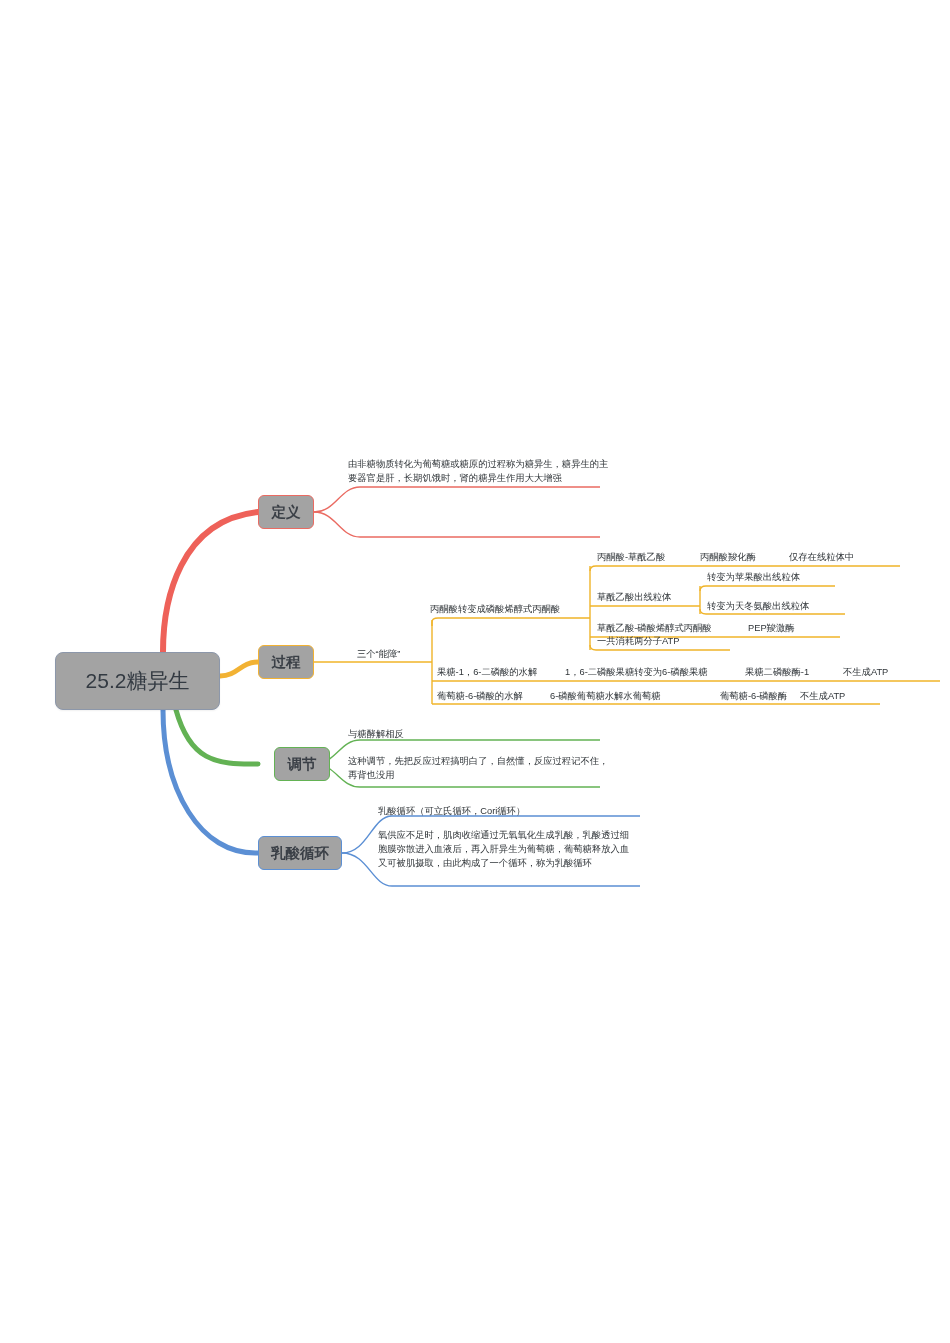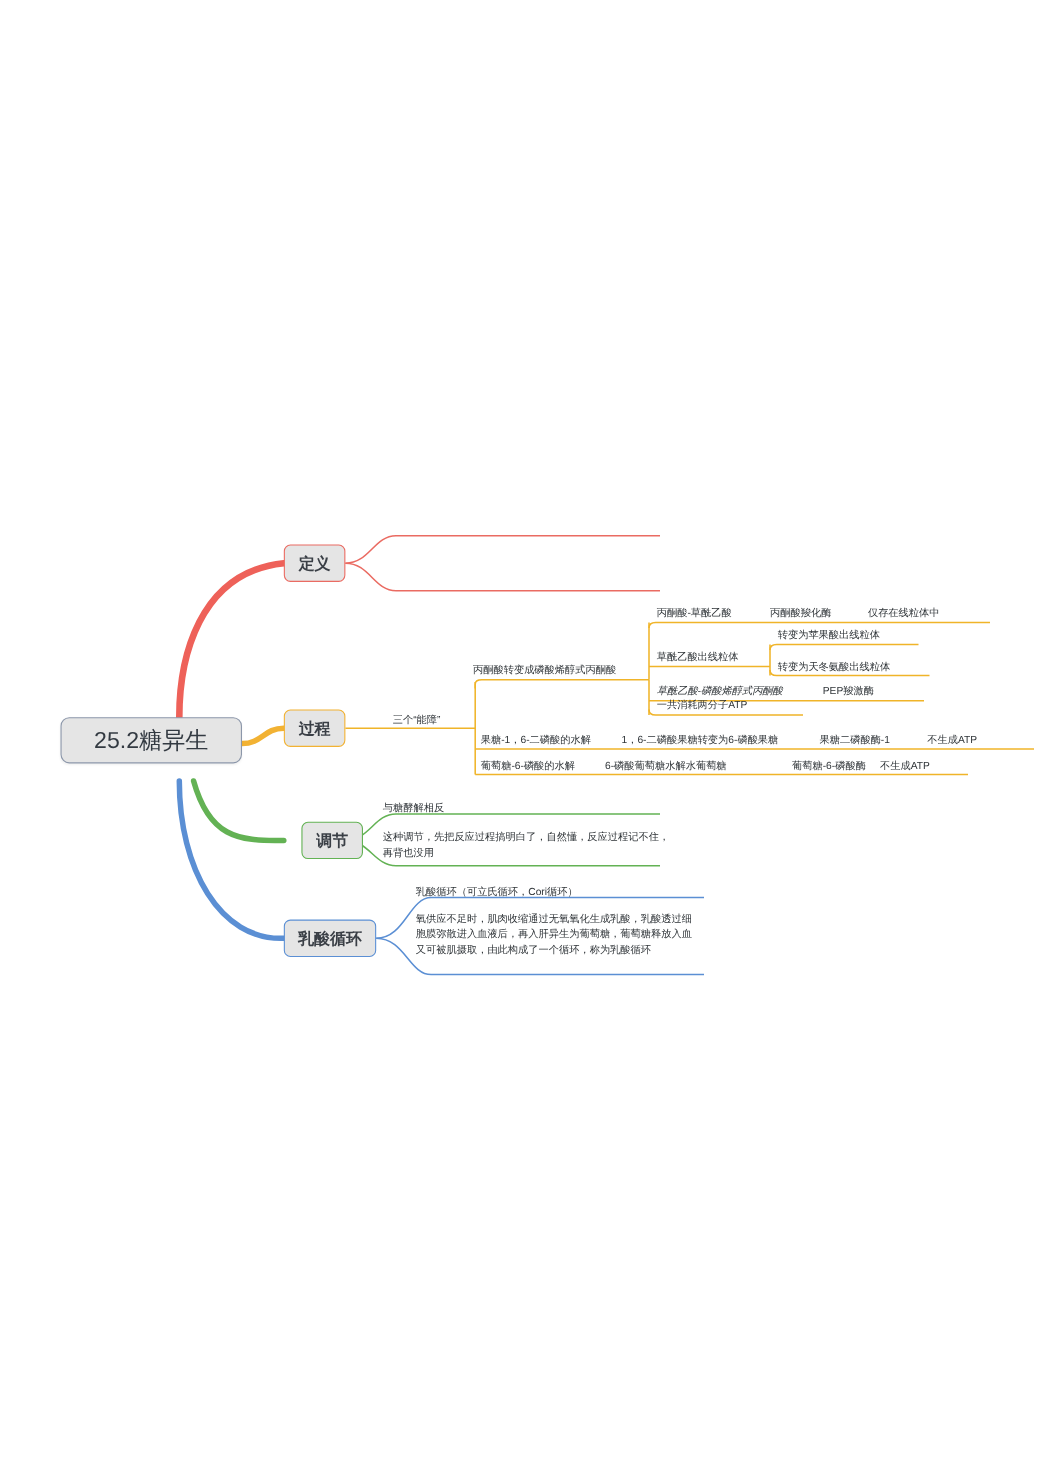--- a/index.html
+++ b/index.html
@@ -32,30 +32,30 @@
     pointer-events: none;
   }
 
   
   .node {
     position: absolute;
     box-sizing: border-box;
     display: flex;
     align-items: center;
     justify-content: center;
-    background: #e5e5e5;
+    background: #a3a3a3;
     border-radius: 6px;
     white-space: nowrap;
   }
 
   .root-node {
     left: 55px;
     top: 652px;
     width: 165px;
-    height: 42px;
+    height: 58px;
     border: 1.6px solid #8C97AA;
     border-radius: 8px;
     font-size: 21px;
     color: #333a42;
     letter-spacing: 0px;
     box-shadow: 0 1px 2px rgba(0,0,0,0.06);
   }
 
   .branch-node {
     height: 34px;
@@ -158,34 +158,35 @@
     </div>
 
     <div class="node branch-node n-reg">
       <span>调节</span>
     </div>
 
     <div class="node branch-node n-lac">
       <span>乳酸循环</span>
     </div>
 
+    <div class="leaf narrow" style="left:348px; top:458px;">由非糖物质转化为葡萄糖或糖原的过程称为糖异生，糖异生的主要器官是肝，长期饥饿时，肾的糖异生作用大大增强</div>
 
     <div class="plabel" style="left:357px; top:648px;">三个“能障”</div>
 
     <div class="plabel" style="left:430px; top:603px;">丙酮酸转变成磷酸烯醇式丙酮酸</div>
 
     <div class="plabel" style="left:597px; top:551px;">丙酮酸-草酰乙酸</div>
     <div class="plabel" style="left:700px; top:551px;">丙酮酸羧化酶</div>
     <div class="plabel" style="left:789px; top:551px;">仅存在线粒体中</div>
 
     <div class="plabel" style="left:597px; top:591px;">草酰乙酸出线粒体</div>
     <div class="plabel" style="left:707px; top:571px;">转变为苹果酸出线粒体</div>
     <div class="plabel" style="left:707px; top:600px;">转变为天冬氨酸出线粒体</div>
 
-    <div class="plabel" style="left:597px; top:622px;font-style:italic;">草酰乙酸-磷酸烯醇式丙酮酸</div>
+    <div class="plabel" style="left:597px; top:622px;">草酰乙酸-磷酸烯醇式丙酮酸</div>
     <div class="plabel" style="left:748px; top:622px;">PEP羧激酶</div>
 
     <div class="plabel" style="left:597px; top:635px;">一共消耗两分子ATP</div>
 
     <div class="plabel" style="left:437px; top:666px;">果糖-1，6-二磷酸的水解</div>
     <div class="plabel" style="left:565px; top:666px;">1，6-二磷酸果糖转变为6-磷酸果糖</div>
     <div class="plabel" style="left:745px; top:666px;">果糖二磷酸酶-1</div>
     <div class="plabel" style="left:843px; top:666px;">不生成ATP</div>
 
     <div class="plabel" style="left:437px; top:690px;">葡萄糖-6-磷酸的水解</div>

